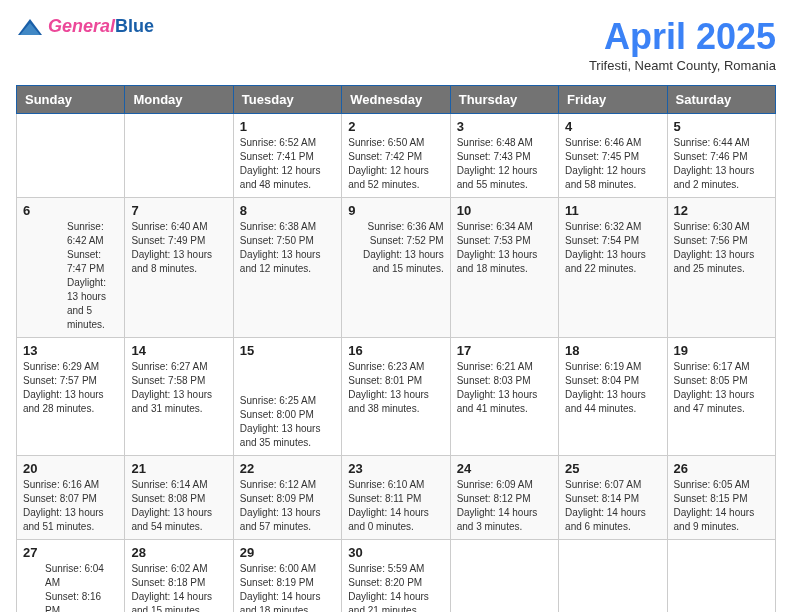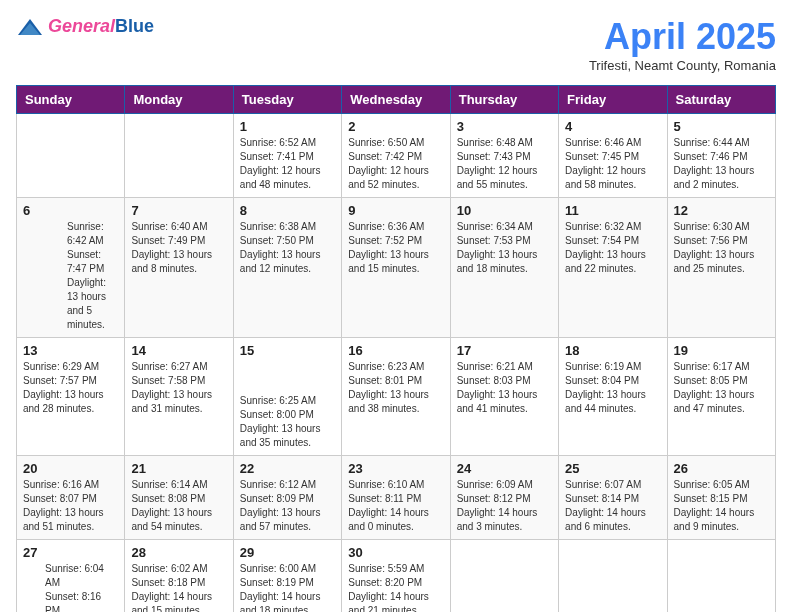--- a/index.html
+++ b/index.html
@@ -47,21 +47,21 @@
     .title-location {
       font-size: 13px;
       color: #333;
     }
     .calendar {
       width: 100%;
       border-collapse: collapse;
       border: 1px solid #ccc;
     }
     .calendar th {
-      background: #701a75;
+      background: #737373;
       color: #fff;
       padding: 6px 8px;
       font-size: 13px;
       text-align: left;
       border: 1px solid #1a5fa8;
     }
     .calendar td {
       vertical-align: top;
       border: 1px solid #ccc;
       padding: 5px 6px;
@@ -168,21 +168,21 @@
 Daylight: 13 hours and 8 minutes.</div>
         </td>
         <td>
           <span class="day-number">8</span>
           <div class="day-info" style="white-space: pre-line;">Sunrise: 6:38 AM
 Sunset: 7:50 PM
 Daylight: 13 hours and 12 minutes.</div>
         </td>
         <td>
           <span class="day-number">9</span>
-          <div class="day-info" style="white-space: pre-line;">Sunrise: 6:36 AM
+          <div class="day-info" style="white-space: pre-line; text-align: right;">Sunrise: 6:36 AM
 Sunset: 7:52 PM
 Daylight: 13 hours and 15 minutes.</div>
         </td>
         <td>
           <span class="day-number">10</span>
           <div class="day-info" style="white-space: pre-line;">Sunrise: 6:34 AM
 Sunset: 7:53 PM
 Daylight: 13 hours and 18 minutes.</div>
         </td>
         <td>

